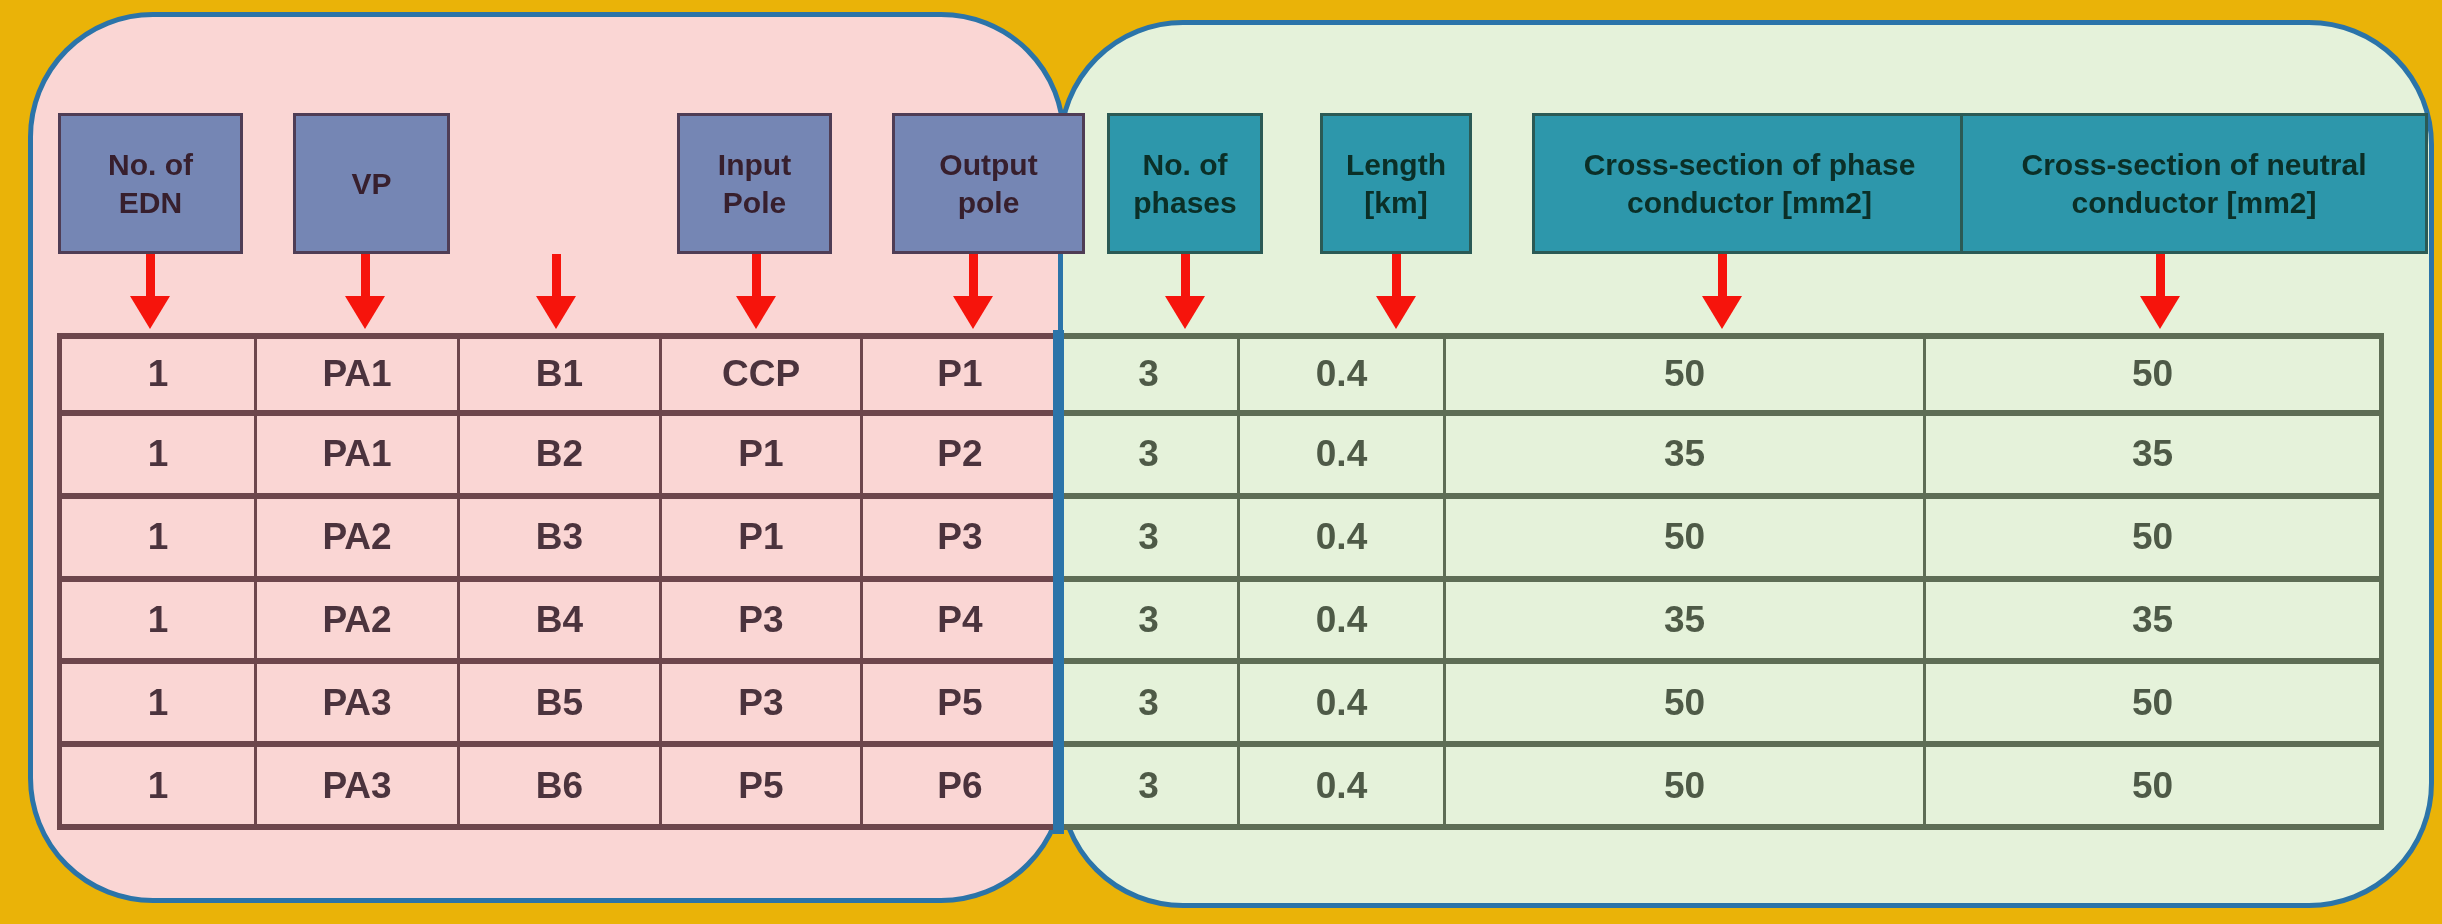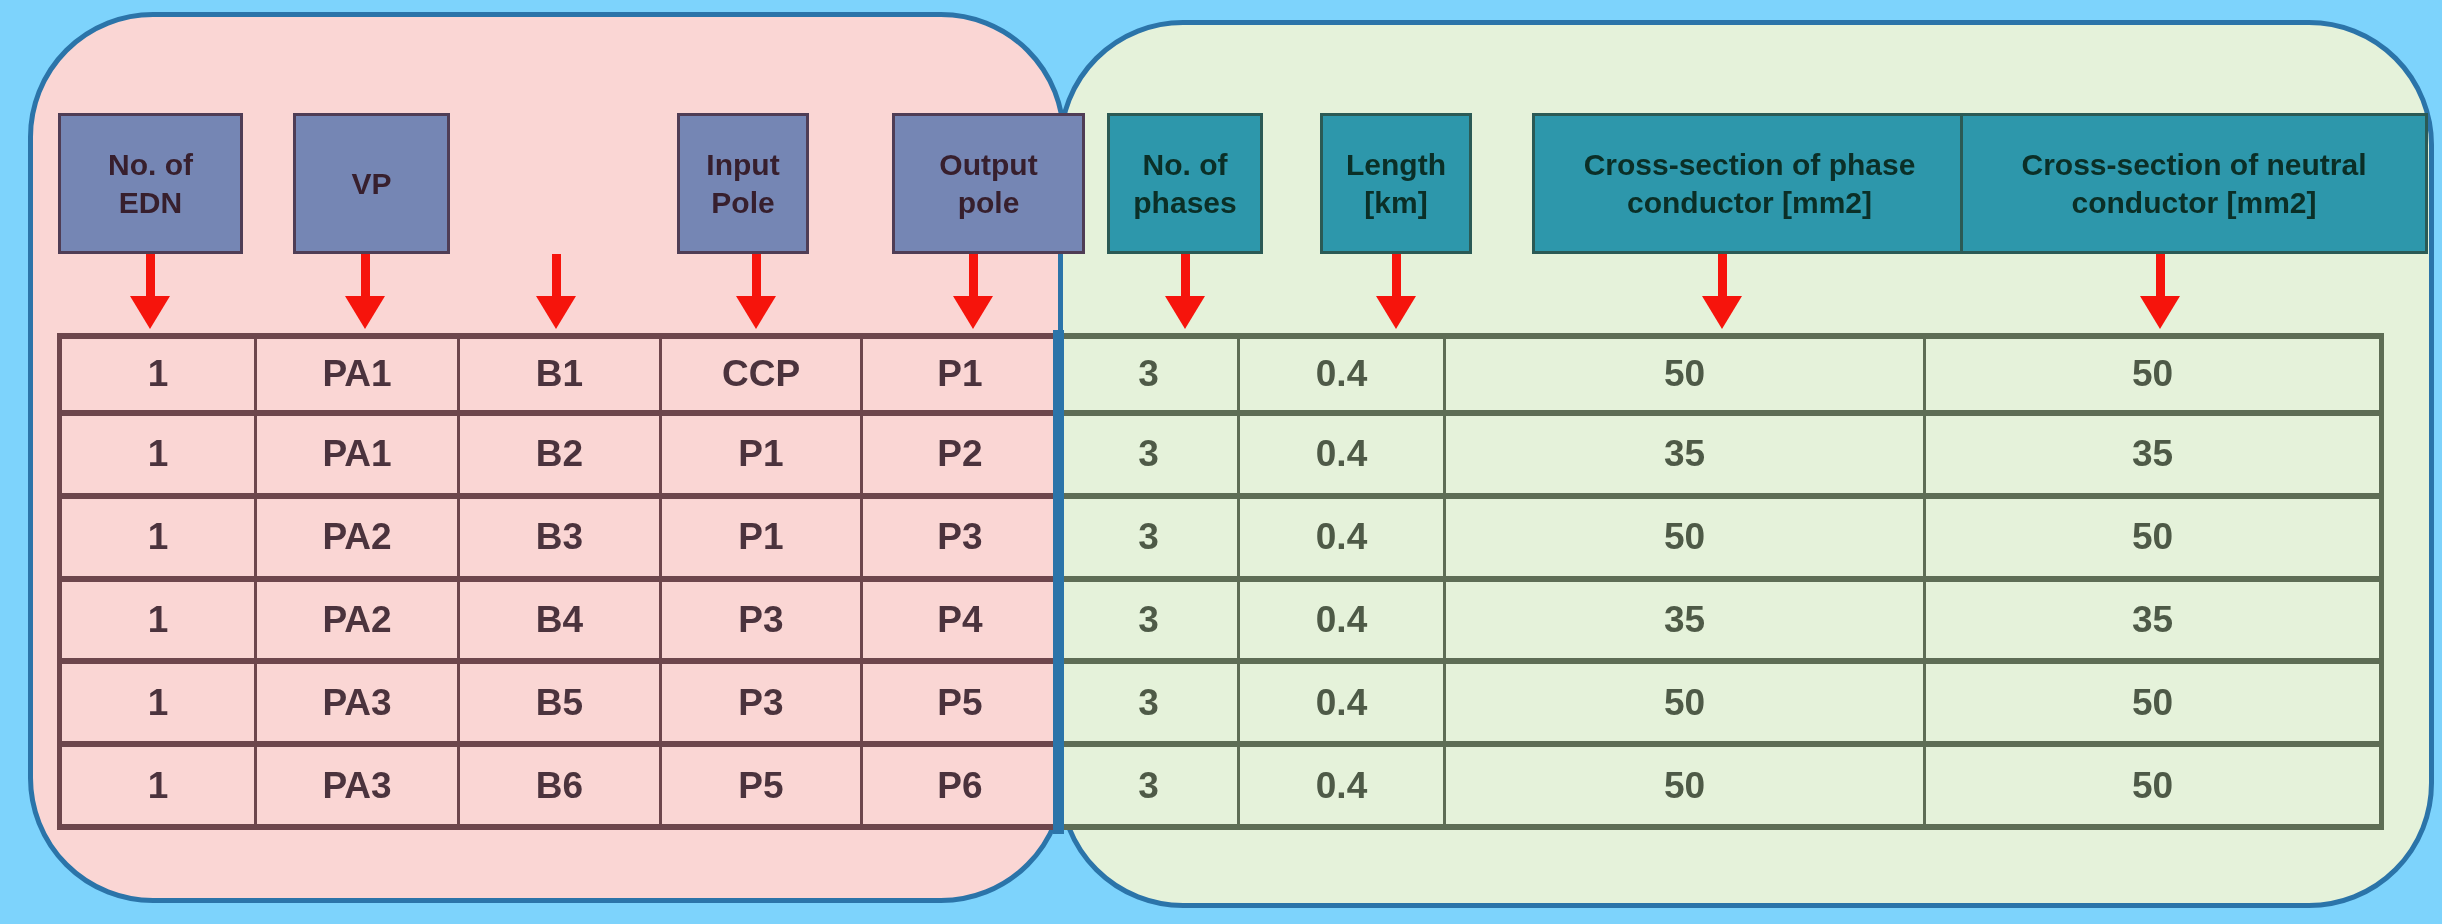--- a/index.html
+++ b/index.html
@@ -1,20 +1,20 @@
 <!DOCTYPE html>
 <html><head>
 <meta charset="utf-8">
 <style>
   html,body{margin:0;padding:0;background:#ffffff;}
   .canvas{
     position:relative;
     width:2442px;
     height:924px;
-    background:#7dd3fc;
+    background:#eab308;
     font-family:"Liberation Sans", sans-serif;
     overflow:hidden;
   }
   .panel{
     position:absolute;
     box-sizing:border-box;
     border:5px solid #2b74a9;
     border-radius:125px;
     z-index:1;
   }
@@ -121,21 +121,21 @@
 <body>
 
 <div class="canvas">
 
   <div class="panel pink"></div>
   <div class="panel green"></div>
 
   <div class="hbox slate" style="left:58px;width:185px">No. of
 EDN</div>
   <div class="hbox slate" style="left:293px;width:157px">VP</div>
-  <div class="hbox slate" style="left:677px;width:132px">Input
+  <div class="hbox slate" style="left:677px;width:155px">Input
 Pole</div>
   <div class="hbox slate" style="left:892px;width:193px">Output
 pole</div>
 
   <div class="hbox teal" style="left:1107px;width:156px">No. of
 phases</div>
   <div class="hbox teal" style="left:1320px;width:152px">Length
 [km]</div>
   <div class="hbox teal" style="left:1532px;width:435px">Cross-section of phase
 conductor [mm2]</div>

